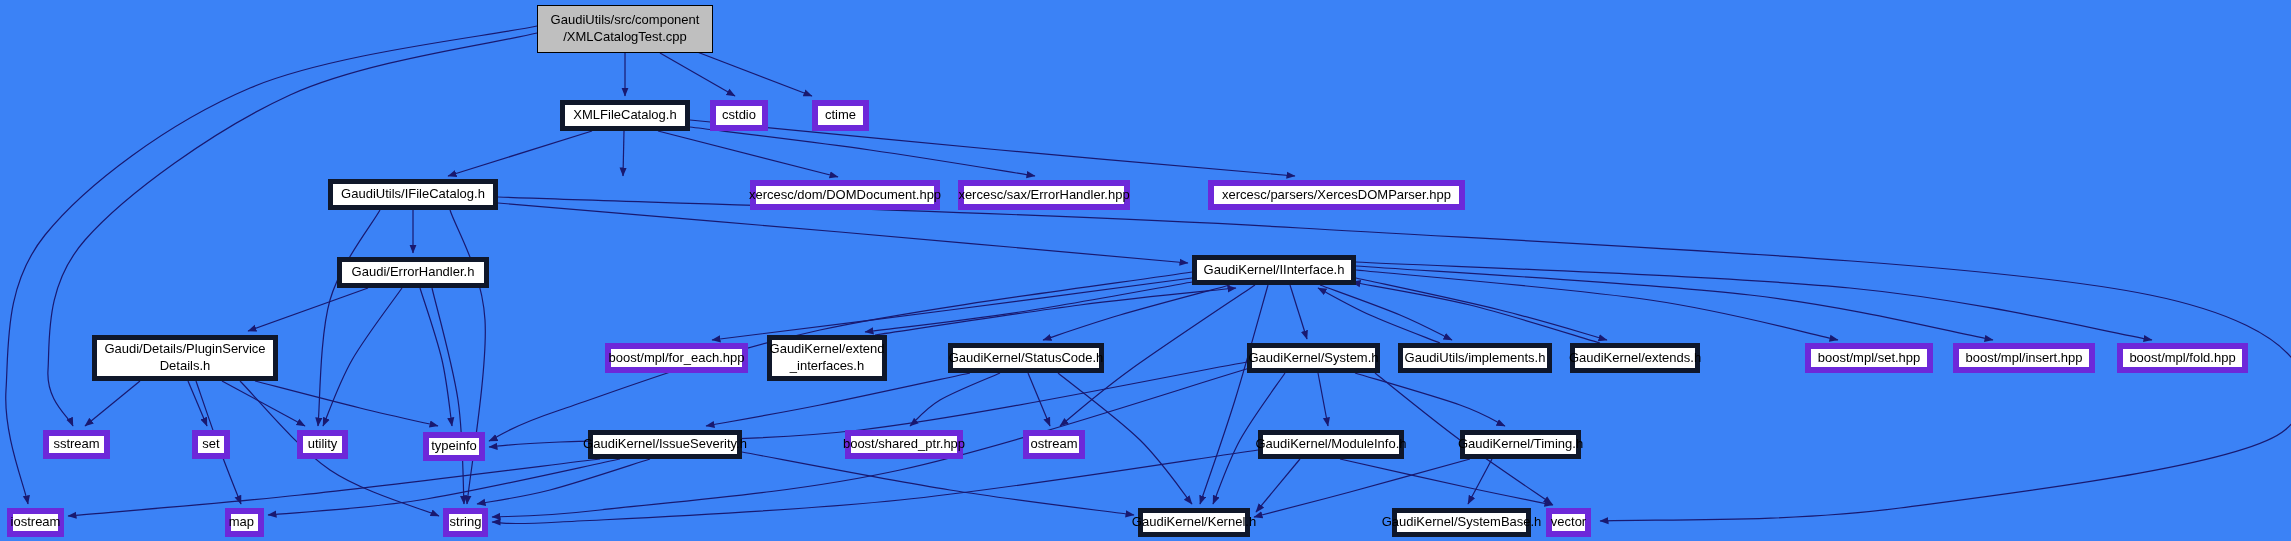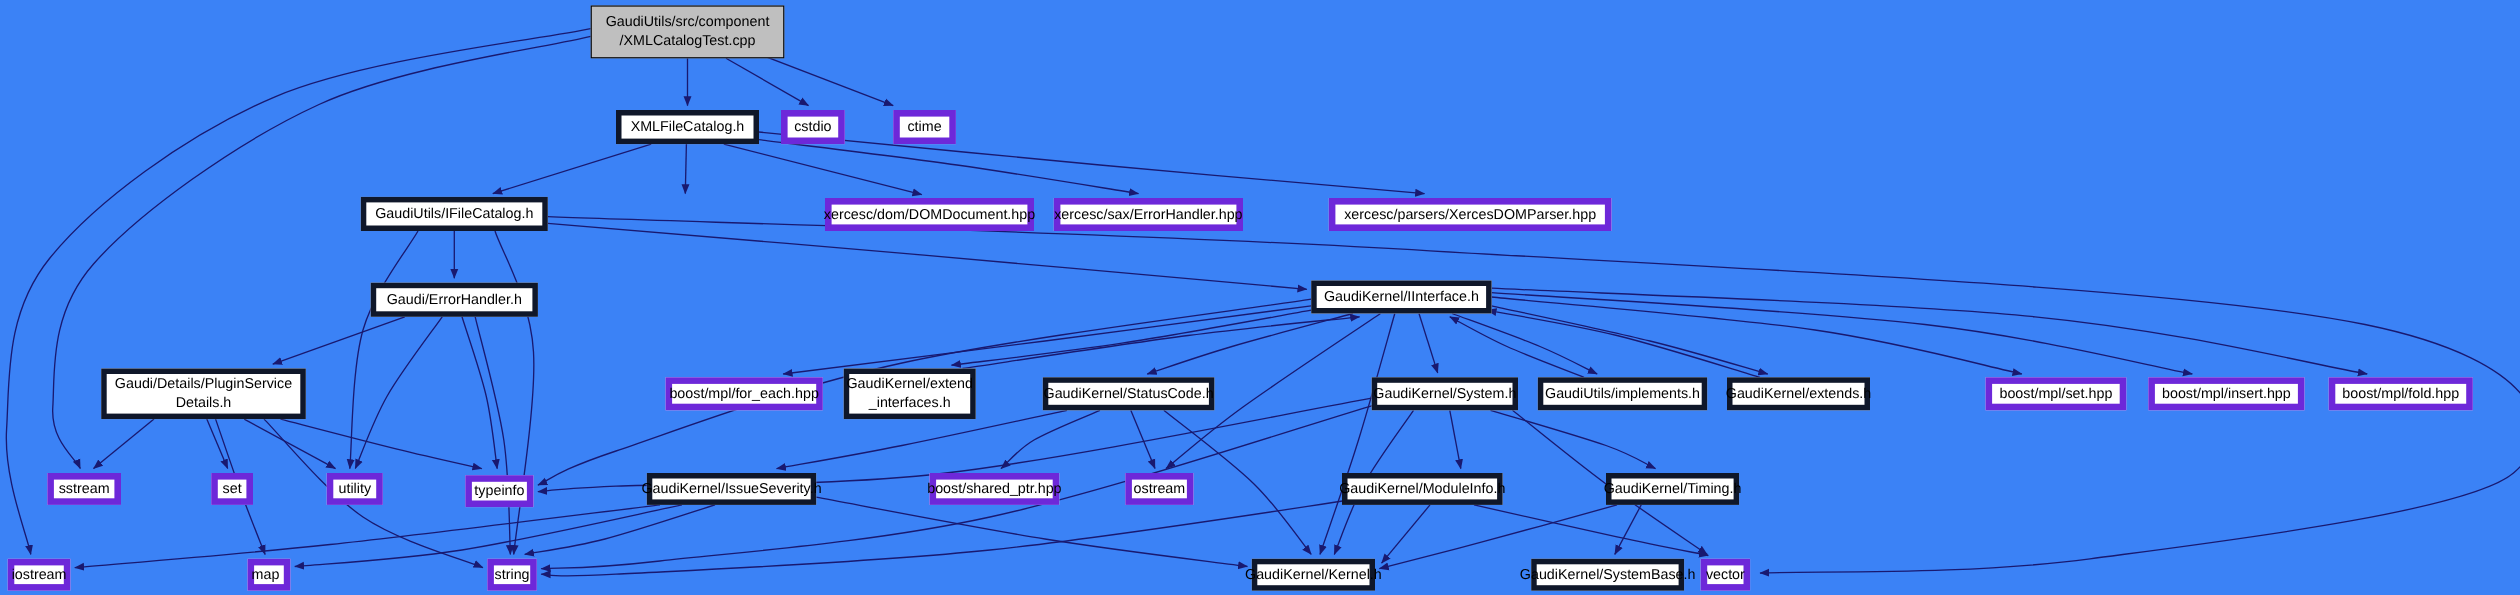--- a/index.html
+++ b/index.html
@@ -119,21 +119,21 @@
     <div class="node external" style="left: 1805px; top: 343px; width: 128px; height: 30px;"><span>boost/mpl/set.hpp</span></div>
     <div class="node external" style="left: 1953px; top: 343px; width: 142px; height: 30px;"><span>boost/mpl/insert.hpp</span></div>
     <div class="node external" style="left: 2117px; top: 343px; width: 131px; height: 30px;"><span>boost/mpl/fold.hpp</span></div>
     <div class="node external" style="left: 43px; top: 430px; width: 67px; height: 29px;"><span>sstream</span></div>
     <div class="node external" style="left: 192px; top: 430px; width: 38px; height: 29px;"><span>set</span></div>
     <div class="node external" style="left: 297px; top: 430px; width: 51px; height: 29px;"><span>utility</span></div>
     <div class="node external" style="left: 423px; top: 432px; width: 62px; height: 29px;"><span>typeinfo</span></div>
     <div class="node linked" style="left: 588px; top: 430px; width: 154px; height: 29px;"><span>GaudiKernel/IssueSeverity.h</span></div>
     <div class="node external" style="left: 845px; top: 430px; width: 118px; height: 29px;"><span>boost/shared_ptr.hpp</span></div>
     <div class="node external" style="left: 1023px; top: 430px; width: 62px; height: 29px;"><span>ostream</span></div>
-    <div class="node linked" style="left: 1220px; top: 430px; width: 146px; height: 29px;"><span>GaudiKernel/ModuleInfo.h</span></div>
+    <div class="node linked" style="left: 1258px; top: 430px; width: 146px; height: 29px;"><span>GaudiKernel/ModuleInfo.h</span></div>
     <div class="node linked" style="left: 1460px; top: 430px; width: 121px; height: 29px;"><span>GaudiKernel/Timing.h</span></div>
     <div class="node external" style="left: 7px; top: 508px; width: 57px; height: 29px;"><span>iostream</span></div>
     <div class="node external" style="left: 225px; top: 508px; width: 39px; height: 29px; justify-content: flex-end;"><span>map</span></div>
     <div class="node external" style="left: 443px; top: 508px; width: 45px; height: 29px;"><span>string</span></div>
     <div class="node linked" style="left: 1138px; top: 508px; width: 112px; height: 29px;"><span>GaudiKernel/Kernel.h</span></div>
     <div class="node linked" style="left: 1392px; top: 508px; width: 139px; height: 29px;"><span>GaudiKernel/SystemBase.h</span></div>
     <div class="node external" style="left: 1546px; top: 508px; width: 45px; height: 29px;"><span>vector</span></div>
   </div>
 
 </body></html>

